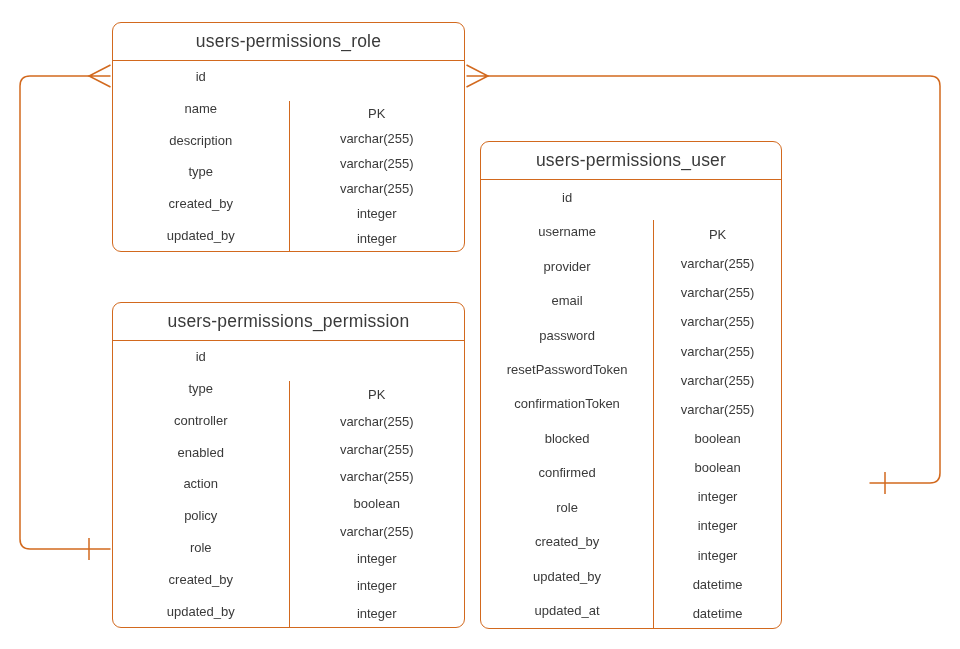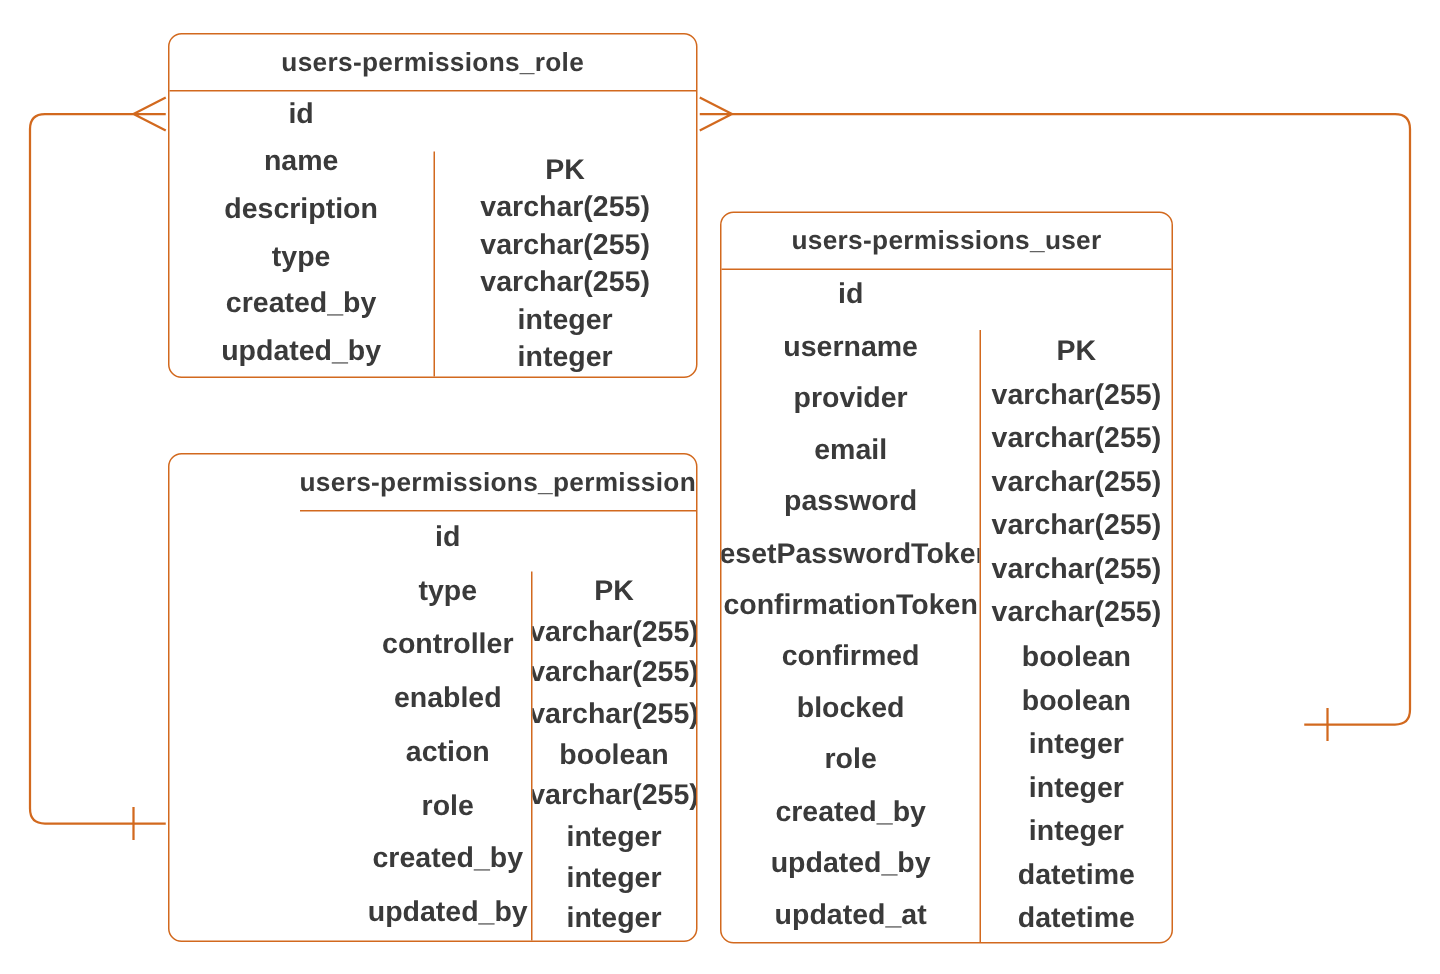--- a/index.html
+++ b/index.html
@@ -8,21 +8,21 @@
     --bg:#ffffff;
   }
   html,body{margin:0;padding:0;}
   body{
     width:960px;height:649px;
     background:var(--bg);
     font-family:"Liberation Sans", sans-serif;
     position:relative;
     overflow:hidden;
   }
-  #canvas{position:absolute;left:0;top:0;width:960px;height:649px;font-weight:bold;}
+  #canvas{position:absolute;left:0;top:0;width:960px;height:649px;}
   #connector-layer{position:absolute;left:0;top:0;width:960px;height:649px;pointer-events:none;}
   #connector-layer path{fill:none;stroke:var(--stroke);stroke-width:1.5;}
 
   .er-table{
     position:absolute;
     background:var(--bg);
     border:1.5px solid var(--stroke);
     border-radius:9px;
     box-sizing:border-box;
     display:flex;
@@ -47,26 +47,26 @@
     display:grid;
     grid-auto-rows:1fr;
     min-height:0;
   }
   .col-names{width:50%;}
   .col-types{width:50%;border-left:1.5px solid var(--stroke);box-sizing:border-box;margin-top:40px;}
   .table-user .col-names{width:57.4%;}
   .table-user .col-types{width:42.6%;}
   .cell{
     display:flex;align-items:center;justify-content:center;
-    font-size:19px;
+    font-size:13px;
     white-space:nowrap;
     overflow:hidden;
   }
   #table-role{left:112px;top:22px;width:353px;height:230px;}
-  #table-permission{left:112px;top:302px;width:353px;height:326px;align-items:flex-end;}
+  #table-permission{left:112px;top:302px;width:353px;height:326px;}
   #table-user{left:480px;top:141px;width:302px;height:488px;}
 </style>
 </head>
 <body>
 
 <div id="canvas">
 
   <svg id="connector-layer" width="960" height="649" viewBox="0 0 960 649" xmlns="http://www.w3.org/2000/svg">
 
     <g>
@@ -106,20 +106,21 @@
 
   <div id="table-permission" class="er-table table-permission">
     <div class="er-header">users-permissions_permission</div>
     <div class="er-body">
       <div class="col col-names">
           <div class="cell">id</div>
           <div class="cell">type</div>
           <div class="cell">controller</div>
           <div class="cell">enabled</div>
           <div class="cell">action</div>
+          <div class="cell">policy</div>
           <div class="cell">role</div>
           <div class="cell">created_by</div>
           <div class="cell">updated_by</div>
         </div>
       <div class="col col-types">
           <div class="cell">PK</div>
           <div class="cell">varchar(255)</div>
           <div class="cell">varchar(255)</div>
           <div class="cell">varchar(255)</div>
           <div class="cell">boolean</div>
@@ -135,22 +136,22 @@
     <div class="er-header">users-permissions_user</div>
     <div class="er-body">
       <div class="col col-names">
           <div class="cell">id</div>
           <div class="cell">username</div>
           <div class="cell">provider</div>
           <div class="cell">email</div>
           <div class="cell">password</div>
           <div class="cell">resetPasswordToken</div>
           <div class="cell">confirmationToken</div>
+          <div class="cell">blocked</div>
           <div class="cell">confirmed</div>
-          <div class="cell">blocked</div>
           <div class="cell">role</div>
           <div class="cell">created_by</div>
           <div class="cell">updated_by</div>
           <div class="cell">updated_at</div>
         </div>
       <div class="col col-types">
           <div class="cell">PK</div>
           <div class="cell">varchar(255)</div>
           <div class="cell">varchar(255)</div>
           <div class="cell">varchar(255)</div>

